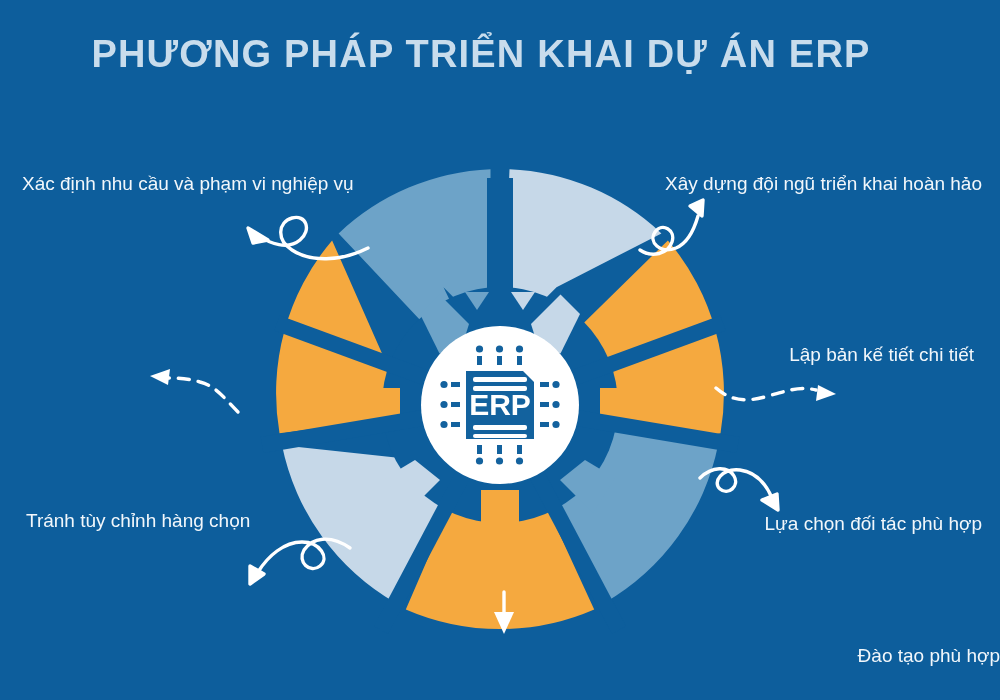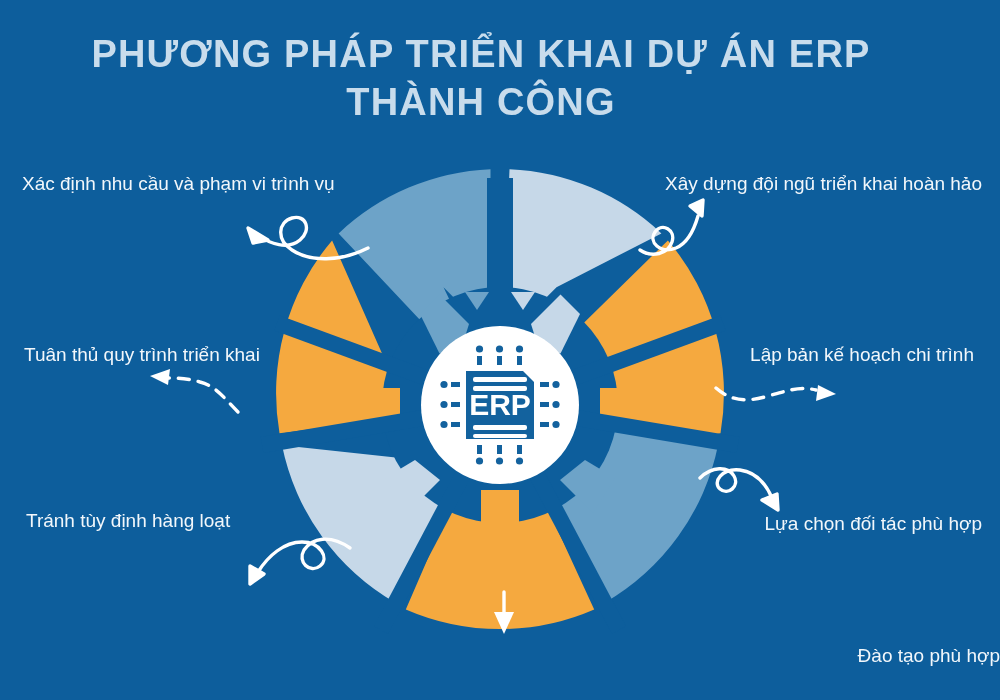--- a/index.html
+++ b/index.html
@@ -52,21 +52,20 @@
     top: 0;
   }
 </style>
 </head>
 <body>
 
 <div id="page">
 
   <div id="title">
     <div>PHƯƠNG PHÁP TRIỂN KHAI DỰ ÁN ERP</div>
-    <div>THÀNH CÔNG</div>
   </div>
 
   <svg id="wheel" width="490" height="490" viewBox="0 0 490 490">
     <defs>
       
     </defs>
 
     <g>
 
       <path fill="#6da3c8" d="M 245 245
@@ -261,27 +260,26 @@
                C 712 482 722 468 740 470 C 756 472 766 484 772 498"></path>
       <path d="M 778 510 L 762 500 L 777 494 Z" fill="#ffffff"></path>
     </g>
 
     <g>
       <path d="M 504 592 L 504 622"></path>
       <path d="M 504 634 L 494 612 L 514 612 Z" fill="#ffffff" stroke="none"></path>
     </g>
   </svg>
 
-  <div class="label lbl-left" style="left:22px;  top:172px;">Xác định nhu cầu và phạm vi trình vụ</div>
+  <div class="label lbl-left" style="left:22px;  top:172px;">Xác định nhu cầu và phạm vi nghiệp vụ</div>
 
   <div class="label lbl-right" style="right:18px; top:172px;">Xây dựng đội ngũ triển khai hoàn hảo</div>
 
-  <div class="label lbl-left" style="left:24px;  top:343px;">Tuân thủ quy trình triển khai</div>
-
-  <div class="label lbl-right" style="right:26px; top:343px;">Lập bản kế hoạch chi trình</div>
-
-  <div class="label lbl-left" style="left:26px;  top:509px;">Tránh tùy định hàng loạt</div>
+
+  <div class="label lbl-right" style="right:26px; top:343px;">Lập bản kế tiết chi tiết</div>
+
+  <div class="label lbl-left" style="left:26px;  top:509px;">Tránh tùy chỉnh hàng chọn</div>
 
   <div class="label lbl-right" style="right:18px; top:512px;">Lựa chọn đối tác phù hợp</div>
 
   <div class="label" style="left:0; width:1000px; text-align:right; top:644px;">Đào tạo phù hợp</div>
 
 </div>
 
 </body></html>

